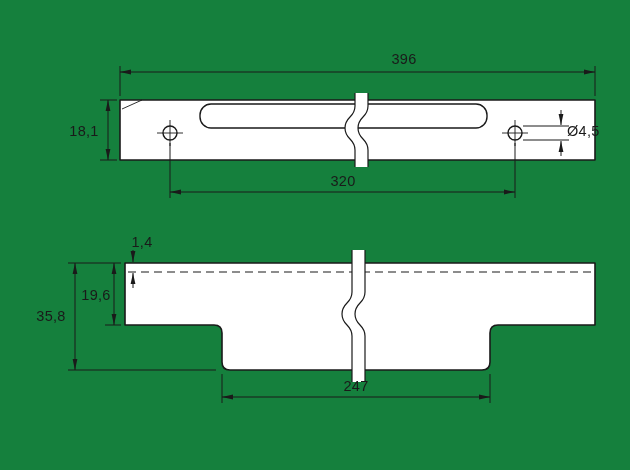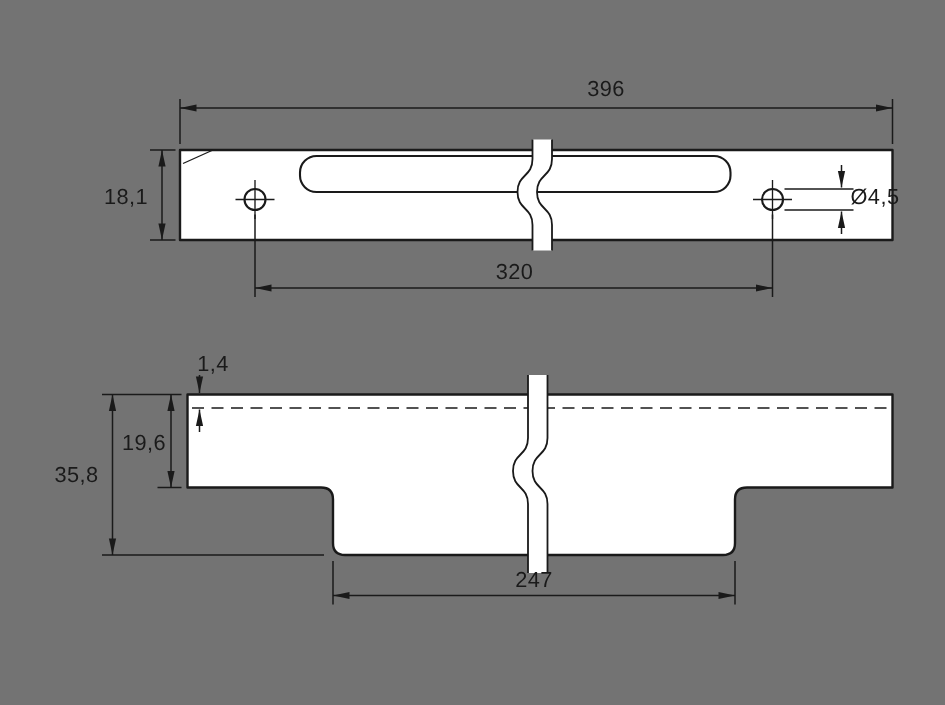--- a/index.html
+++ b/index.html
@@ -7,21 +7,21 @@
     padding: 0;
     background: #ffffff;
     width: 630px;
     height: 470px;
     overflow: hidden;
     font-family: "Liberation Sans", sans-serif;
   }
   .drawing-wrap {
     width: 630px;
     height: 470px;
-    background: #737373;
+    background: #15803d;
   }
   .outline {
     fill: #ffffff;
     stroke: #1a1a1a;
     stroke-width: 1.6;
     stroke-linejoin: round;
   }
   .feature {
     fill: none;
     stroke: #1a1a1a;

